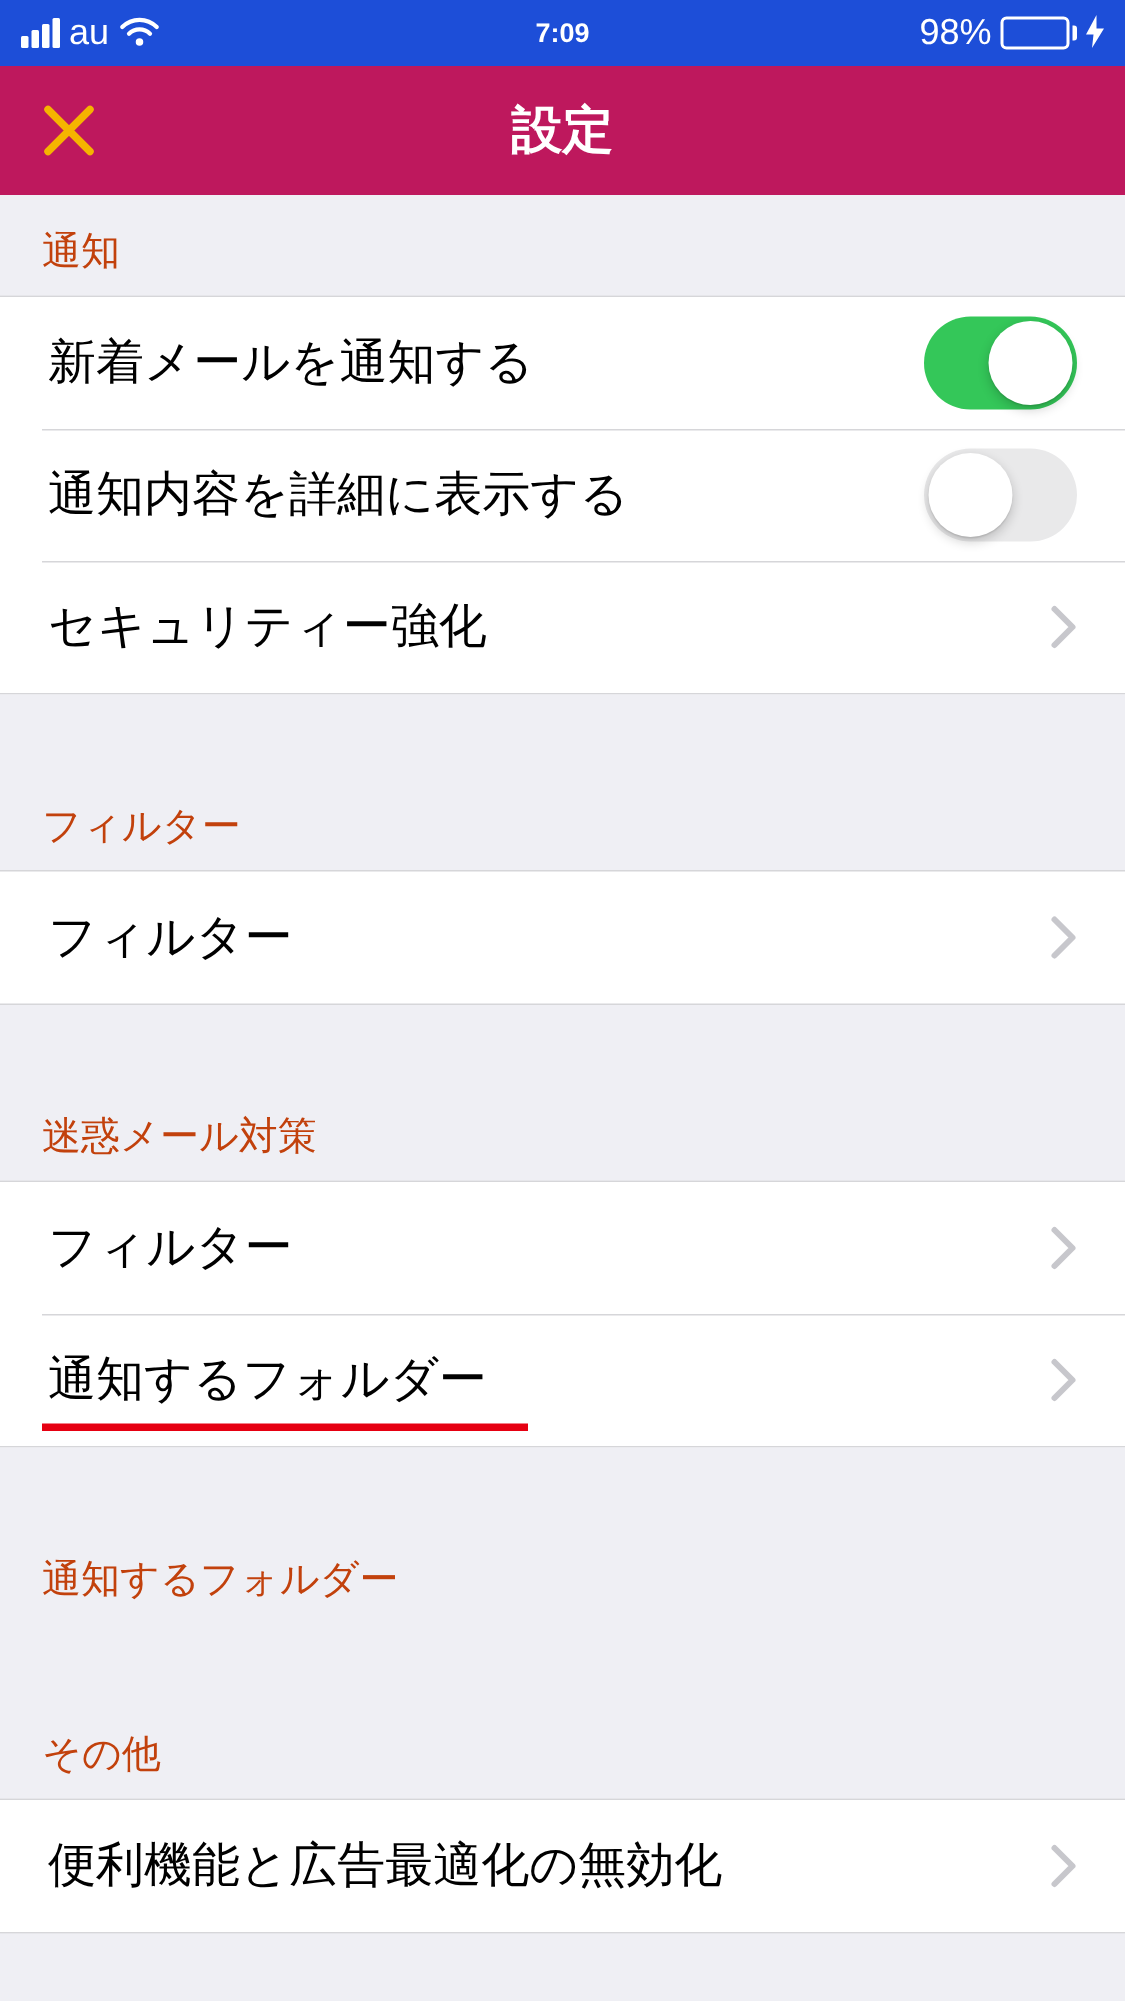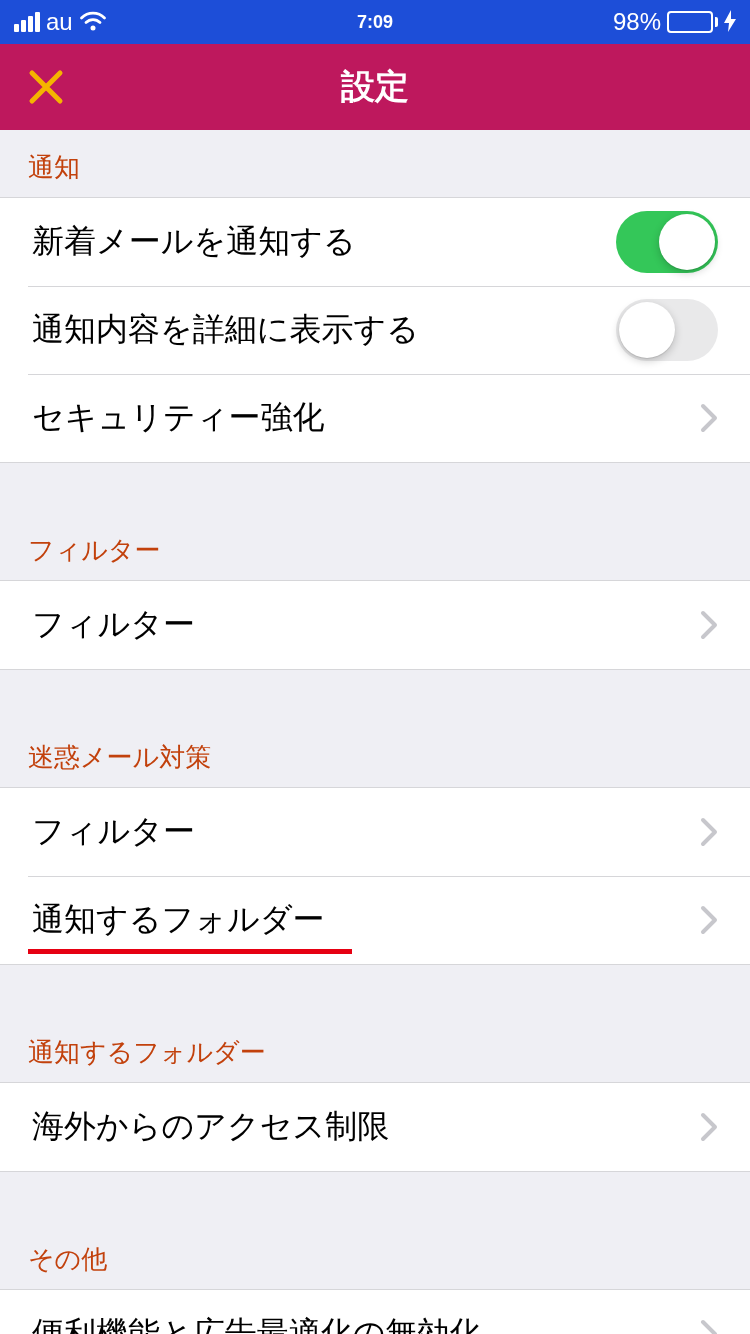--- a/index.html
+++ b/index.html
@@ -134,30 +134,20 @@
         <span class="cell-label">通知するフォルダー</span>
         <span class="chevron">
           <svg viewBox="0 0 18 30">
             <path d="M3 3 L15 15 L3 27" stroke="#c7c7cc" stroke-width="4" fill="none" stroke-linecap="round" stroke-linejoin="round"></path>
           </svg>
         </span>
         <span class="underline-red" style="width: 324px;"></span>
       </div>
     </div>
     <div class="section-header tall">通知するフォルダー</div>
-    <div class="cell-group">
-      <div class="cell">
-        <span class="cell-label">海外からのアクセス制限</span>
-        <span class="chevron">
-          <svg viewBox="0 0 18 30">
-            <path d="M3 3 L15 15 L3 27" stroke="#c7c7cc" stroke-width="4" fill="none" stroke-linecap="round" stroke-linejoin="round"></path>
-          </svg>
-        </span>
-      </div>
-    </div>
     <div class="section-header tall">その他</div>
     <div class="cell-group">
       <div class="cell">
         <span class="cell-label">便利機能と広告最適化の無効化</span>
         <span class="chevron">
           <svg viewBox="0 0 18 30">
             <path d="M3 3 L15 15 L3 27" stroke="#c7c7cc" stroke-width="4" fill="none" stroke-linecap="round" stroke-linejoin="round"></path>
           </svg>
         </span>
       </div>

